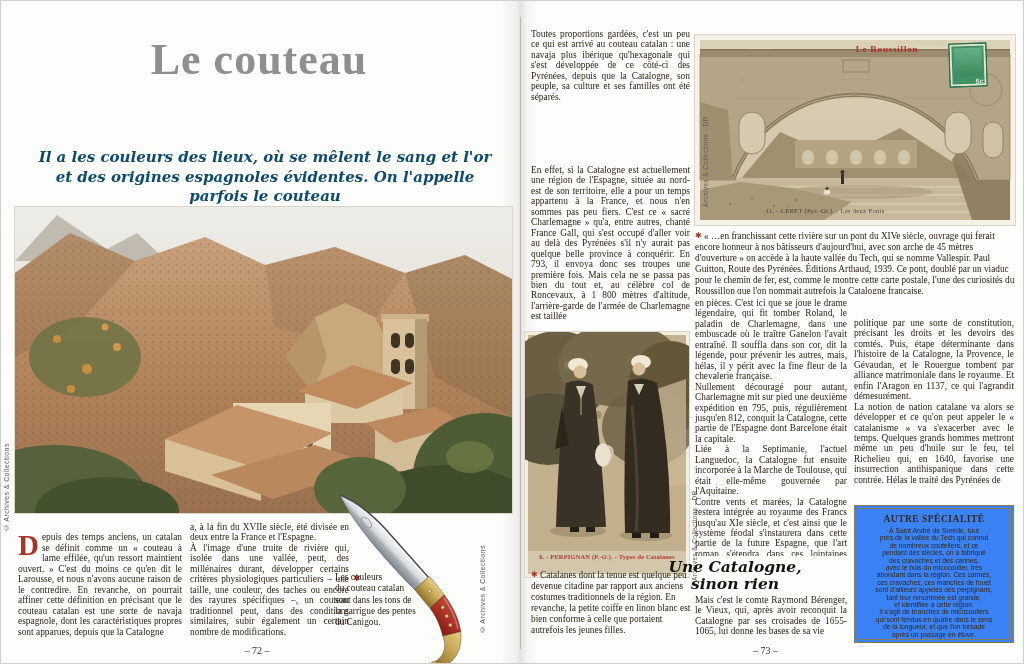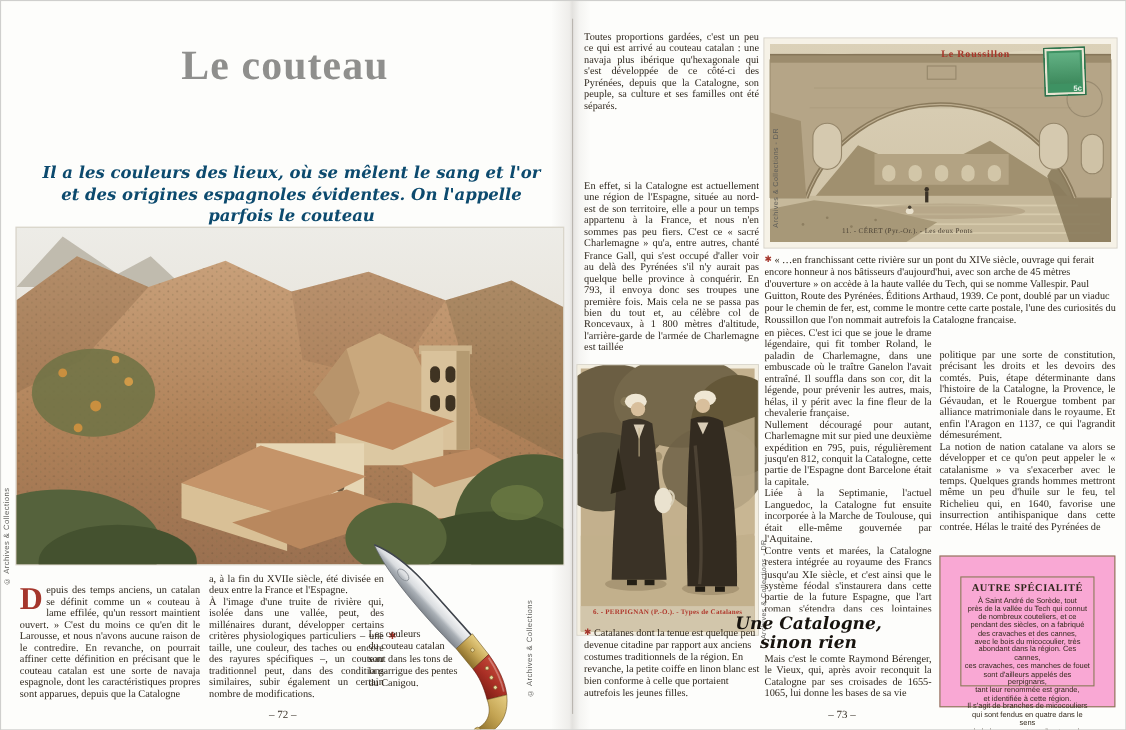--- a/index.html
+++ b/index.html
@@ -8,21 +8,21 @@
     background:#fdfdfb;overflow:hidden;
     border:1px solid #cfcfcd;box-sizing:border-box;
     font-family:"Liberation Serif", serif;color:#2e261c;
   }
   .abs{position:absolute;}
   
   .gutter{left:500px;top:0;width:36px;height:664px;
     background:linear-gradient(90deg,rgba(0,0,0,0) 0%,rgba(90,80,70,.09) 46%,rgba(90,80,70,.16) 53%,rgba(90,80,70,.05) 72%,rgba(0,0,0,0) 100%);}
   .gutter-line{left:519px;top:16px;width:1px;height:632px;background:rgba(110,100,90,.35);}
   
-  .title{width:432px;text-align:center;font-weight:bold;font-size:38px;line-height:50px;color:#8f8f8d;letter-spacing:1px;}
+  .title{width:432px;text-align:center;font-weight:bold;font-size:44px;line-height:50px;color:#8f8f8d;letter-spacing:1px;}
   .title.it{font-style:italic;}
   .intro{width:478px;text-align:center;font-style:italic;font-weight:600;
     font-size:15px;line-height:19.5px;color:#0c4a6e;white-space:pre-line;
     font-family:"DejaVu Serif", serif;}
   
   .bodytext{font-size:9.4px;line-height:10.45px;text-align:justify;overflow:hidden;white-space:pre-line;color:#2e261c;}
   .dropcap{float:left;font-size:29px;line-height:24px;font-weight:bold;color:#a5362c;padding:1px 3px 0 0;font-family:"Liberation Serif", serif;}
   .script-head{font-family:"DejaVu Serif", serif;font-style:italic;font-weight:bold;
     text-align:center;color:#17130e;white-space:pre-line;}
   .caption{font-size:9.3px;line-height:11px;color:#2b2318;overflow:hidden;}
@@ -34,21 +34,21 @@
   .photo-frame{background:#f6f2e7;box-shadow:0 0 0 1px #d9d5ca;}
   .pc-label{width:320px;text-align:center;font-weight:bold;font-size:9px;color:#a83428;letter-spacing:.8px;padding-left:32px;}
   .pc-capline{text-align:center;font-size:6.5px;color:#4a4134;letter-spacing:.3px;}
   .women-redcap{text-align:center;font-size:6.4px;font-weight:bold;color:#b03a2e;letter-spacing:.2px;}
   .stamp{width:36px;height:42px;background:#3e9263;border:1px solid #2c6b47;transform:rotate(-2deg);
     box-shadow:0 0 0 2px #e9e4d2 inset;}
   .stamp-inner{position:absolute;left:4px;top:4px;right:4px;bottom:10px;background:#55a877;
     background:linear-gradient(180deg,#62b184,#3e8a5d);}
   .stamp-val{position:absolute;right:3px;bottom:1px;font-size:7px;color:#eaf3e9;font-family:"Liberation Sans",sans-serif;font-weight:bold;}
   
-  .spec-box{border:1px solid #8a7a57;background:#f9a8d4;box-sizing:border-box;padding:18px;}
+  .spec-box{border:1px solid #8a7a57;background:#3b82f6;box-sizing:border-box;padding:2px;}
   .spec-box-inner{border:1px solid #8a7a57;height:100%;box-sizing:border-box;padding:5px 3px;}
   .spec-title{text-align:center;font-weight:bold;font-size:9.5px;letter-spacing:.5px;color:#2f271c;margin-bottom:3px;}
   .spec-text{text-align:center;font-size:6.8px;line-height:7.4px;color:#33291c;white-space:pre-line;
     font-family:"Liberation Sans", sans-serif;}
   .knife-cap{width:126px;text-align:left;font-size:9.3px;line-height:11.3px;color:#2b2318;white-space:pre-line;}
   .knife-ast{color:#a5362c;font-size:9px;}
   .z2{z-index:2;}
 </style>
 </head>
 <body>

